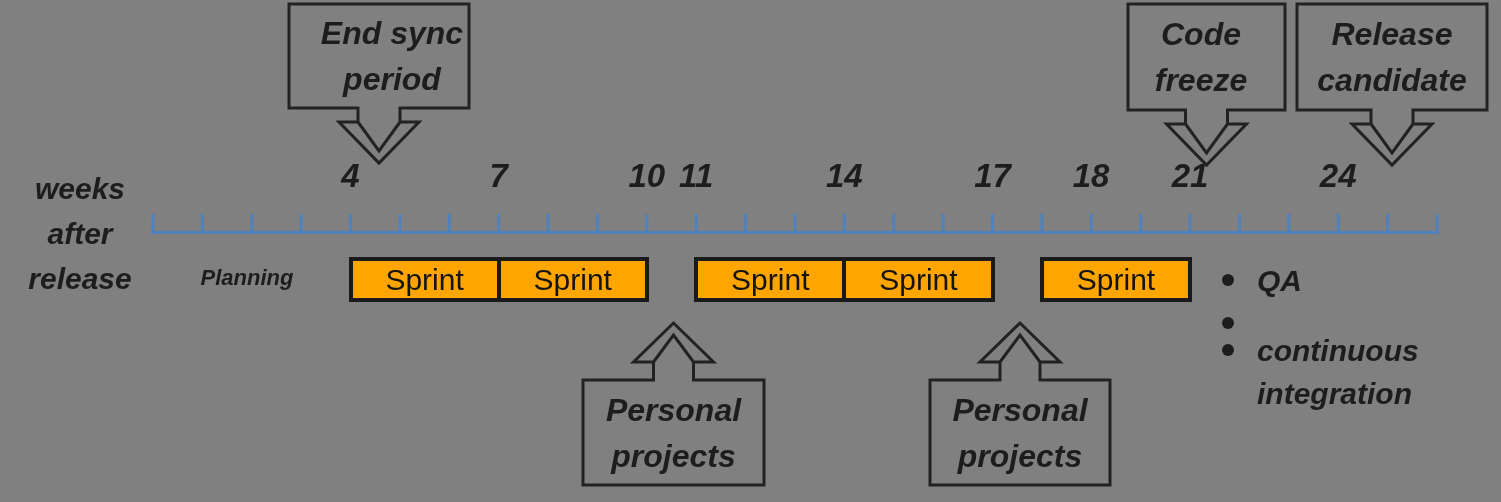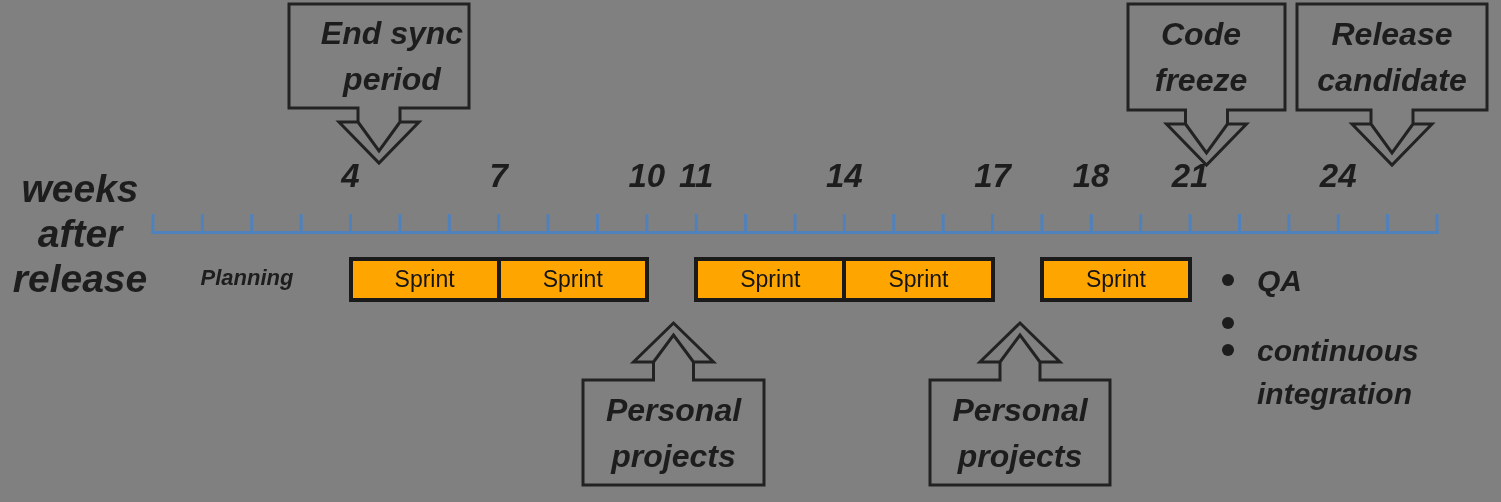--- a/index.html
+++ b/index.html
@@ -11,37 +11,37 @@
     font-family:"Liberation Sans",sans-serif;
   }
   .abs{position:absolute;}
   #diagram-svg{position:absolute;left:0;top:0;pointer-events:none;}
   .ink{
     color:#1d1d1d;
     font-family:"Liberation Sans",sans-serif;
     font-style:italic;
     font-weight:700;
   }
-  .axis-label{font-size:39px;line-height:45px;text-align:center;width:150px;}
+  .axis-label{font-size:30px;line-height:45px;text-align:center;width:150px;}
   .week-num{font-size:33px;line-height:40px;text-align:center;width:60px;}
   .phase-label{font-size:22px;line-height:44px;text-align:center;width:230px;}
   .callout-text{
     font-size:32px;line-height:46px;text-align:center;
     display:flex;flex-direction:column;align-items:center;justify-content:center;
   }
   .sprint{
     background:#FFA500;
     border:4px solid #1a1a1a;
     box-sizing:border-box;
     display:flex;align-items:center;justify-content:center;
   }
   .sprint-label{
     font-family:"Liberation Sans",sans-serif;
     font-style:normal;font-weight:400;
-    font-size:23px;color:#141414;
+    font-size:30px;color:#141414;
   }
   .bullet-list{display:flex;flex-direction:column;justify-content:space-between;}
   .bullet-row{display:flex;align-items:flex-start;}
   .bullet-dot{
     width:12px;height:12px;border-radius:50%;
     background:#1d1d1d;flex:none;
     margin:15px 23px 0 0;
   }
   .bullet-text{font-size:30px;line-height:43px;width:225px;}
 </style>

